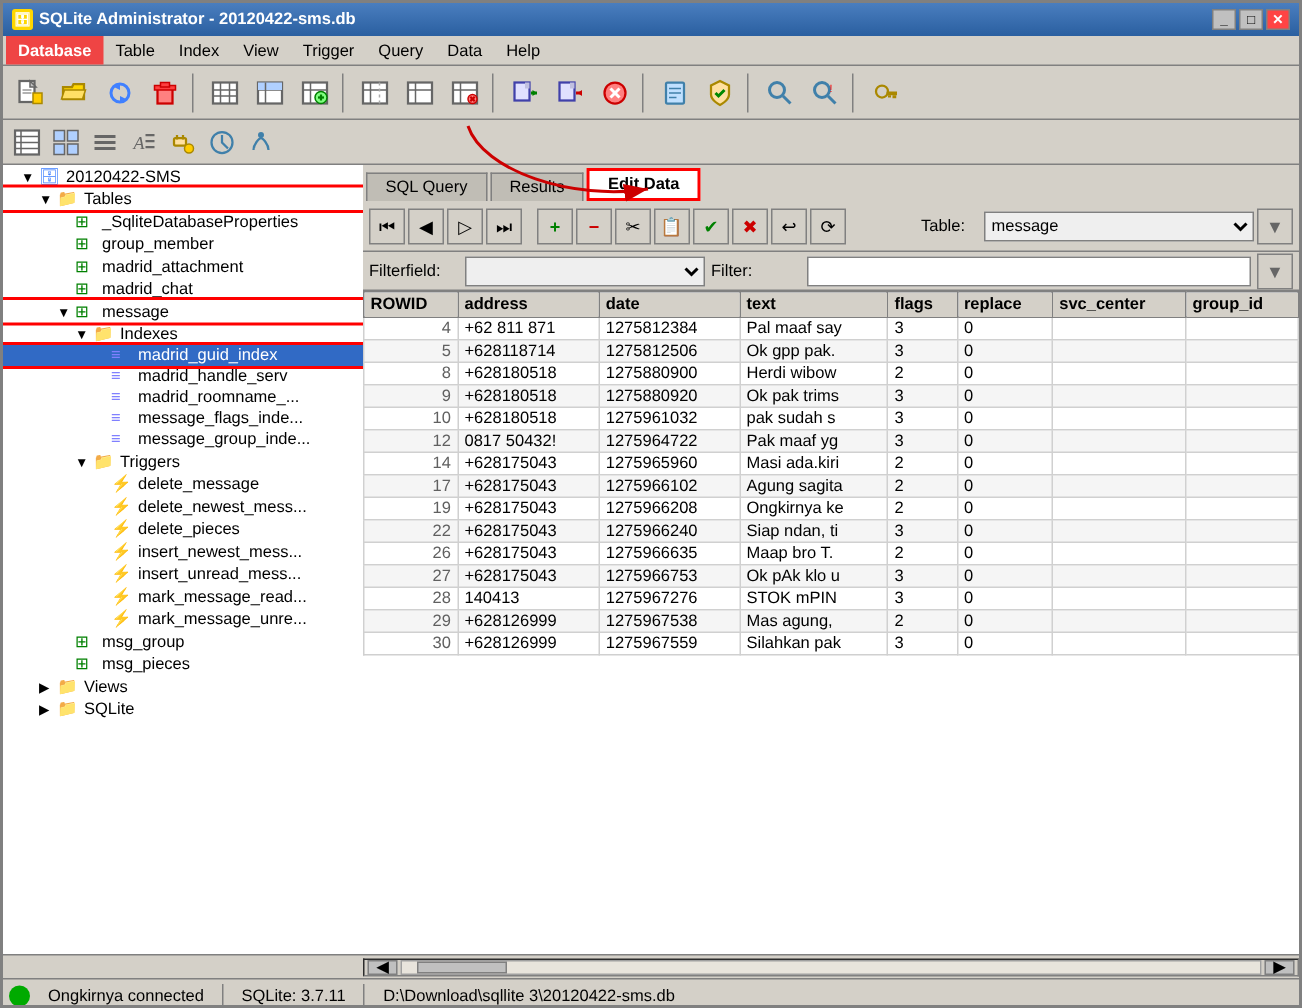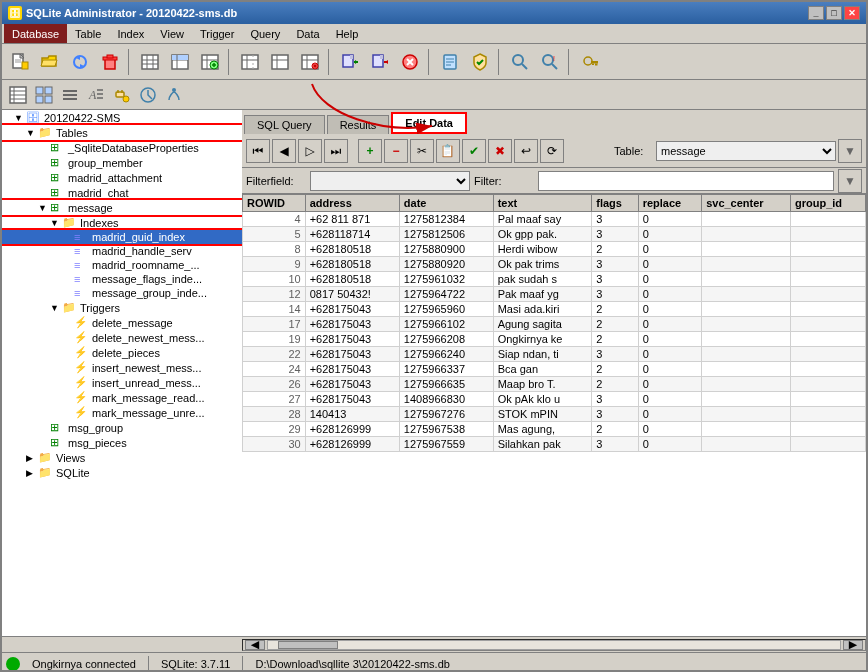--- a/index.html
+++ b/index.html
@@ -9,21 +9,21 @@
     .title-bar { background: linear-gradient(to bottom, #4a7ebf, #2a5fa0); color: white; height: 22px; display: flex; align-items: center; justify-content: space-between; padding: 0 6px; font-size: 11px; font-weight: bold; }
     .title-bar-left { display: flex; align-items: center; gap: 4px; }
     .title-icon { width: 14px; height: 14px; background: #ffd700; border-radius: 2px; font-size: 9px; display: flex; align-items: center; justify-content: center; }
     .title-controls { display: flex; gap: 2px; }
     .title-btn { width: 16px; height: 14px; background: #c0c0c0; border: 1px solid #808080; font-size: 9px; display: flex; align-items: center; justify-content: center; cursor: pointer; color: black; }
     .title-btn.close { background: #ff4444; color: white; }
     
     
     .menu-bar { background: #d4d0c8; height: 20px; display: flex; align-items: center; border-bottom: 1px solid #808080; padding: 0 2px; }
     .menu-item { padding: 2px 8px; font-size: 11px; cursor: pointer; height: 100%; display: flex; align-items: center; }
-    .menu-item.active { background: #7f1d1d; color: white; }
+    .menu-item.active { background: #ef4444; color: white; font-weight: bold; }
     
     
     .toolbar { background: #d4d0c8; height: 36px; display: flex; align-items: center; padding: 2px 4px; gap: 2px; border-bottom: 1px solid #808080; }
     .toolbar-btn { width: 28px; height: 28px; background: #d4d0c8; border: 1px solid transparent; display: flex; align-items: center; justify-content: center; cursor: pointer; font-size: 14px; }
     .toolbar-sep { width: 4px; height: 26px; border-left: 1px solid #808080; margin: 0 2px; }
     
     
     .toolbar2 { background: #d4d0c8; height: 30px; display: flex; align-items: center; padding: 2px 4px; gap: 2px; border-bottom: 1px solid #808080; }
     .toolbar2-btn { width: 24px; height: 24px; background: #d4d0c8; border: 1px solid transparent; display: flex; align-items: center; justify-content: center; cursor: pointer; font-size: 12px; }
     
@@ -610,43 +610,33 @@
                 <td class="rowid-col">22</td>
                 <td>+628175043</td>
                 <td>1275966240</td>
                 <td>Siap ndan, ti</td>
                 <td>3</td>
                 <td>0</td>
                 <td></td>
                 <td></td>
               </tr>
               <tr>
-                <td class="rowid-col">24</td>
-                <td>+628175043</td>
-                <td>1275966337</td>
-                <td>Bca gan</td>
-                <td>2</td>
-                <td>0</td>
-                <td></td>
-                <td></td>
-              </tr>
-              <tr>
                 <td class="rowid-col">26</td>
                 <td>+628175043</td>
                 <td>1275966635</td>
                 <td>Maap bro T.</td>
                 <td>2</td>
                 <td>0</td>
                 <td></td>
                 <td></td>
               </tr>
               <tr>
                 <td class="rowid-col">27</td>
                 <td>+628175043</td>
-                <td>1408966830</td>
+                <td>1275966753</td>
                 <td>Ok pAk klo u</td>
                 <td>3</td>
                 <td>0</td>
                 <td></td>
                 <td></td>
               </tr>
               <tr>
                 <td class="rowid-col">28</td>
                 <td>140413</td>
                 <td>1275967276</td>

